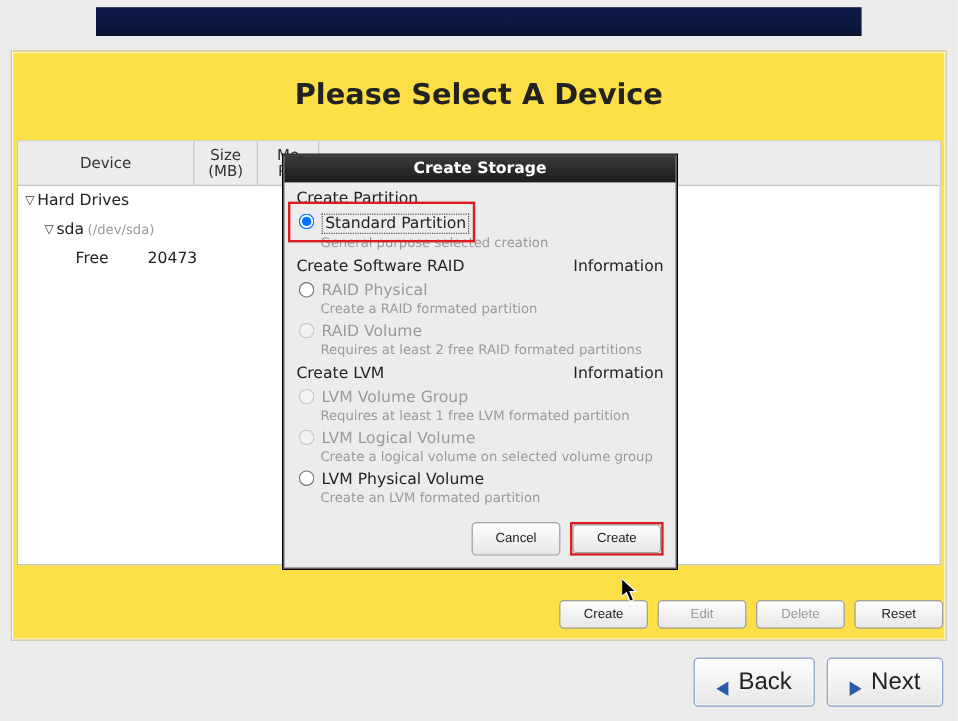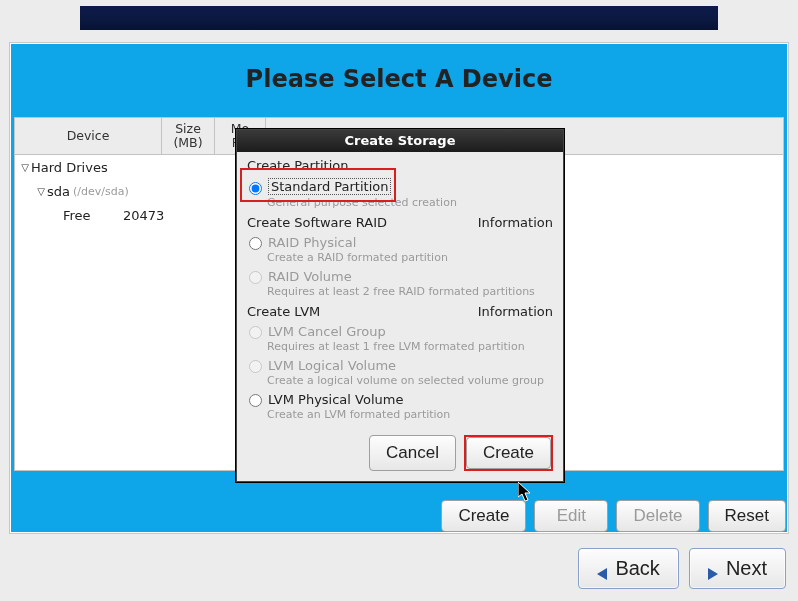--- a/index.html
+++ b/index.html
@@ -21,21 +21,21 @@
     width: 638px;
     height: 24px;
     background: linear-gradient(#0d1a4a, #0b1940 60%, #081230);
   }
   .main-frame {
     position: absolute;
     left: 9px;
     top: 42px;
     width: 780px;
     height: 492px;
-    background: #0ea5e9;
+    background: #fde047;
     border: 1px solid #c8c8c8;
     box-shadow: inset 1px 1px 0 #fff, inset -1px -1px 0 #fff;
     box-sizing: border-box;
   }
   .page-title {
     text-align: center;
     font-size: 24px;
     font-weight: bold;
     color: #222;
     padding: 22px 0 24px 0;
@@ -99,21 +99,21 @@
     right: 12px;
     top: 500px;
     display: flex;
     gap: 8px;
   }
   button.std {
     background: linear-gradient(#fdfdfd, #e7e7e7);
     border: 1px solid #9f9f9f;
     border-radius: 4px;
     padding: 5px 16px;
-    font-size: 17px;
+    font-size: 11px;
     color: #222;
     min-width: 74px;
     cursor: pointer;
   }
   button.std:disabled {
     color: #9a9a9a;
     cursor: default;
   }
   .nav-buttons {
     position: absolute;
@@ -178,21 +178,21 @@
     align-items: baseline;
     color: #222;
     font-size: 13px;
     margin-top: 6px;
   }
   .section-head .info {
     color: #222;
   }
   .opt {
     display: flex;
-    align-items: flex-end;
+    align-items: flex-start;
     gap: 6px;
     margin: 5px 0 0 2px;
     font-size: 13px;
   }
   .opt input[type=radio] {
     margin: 0;
     width: 13px;
     height: 13px;
   }
   .opt.disabled label {
@@ -318,21 +318,21 @@
       <label>RAID Volume</label>
     </div>
     <div class="desc">Requires at least 2 free RAID formated partitions</div>
 
     <div class="section-head">
       <span>Create LVM</span>
       <span class="info">Information</span>
     </div>
     <div class="opt disabled">
       <input type="radio" disabled="" style="">
-      <label>LVM Cancel Group</label>
+      <label>LVM Volume Group</label>
     </div>
     <div class="desc">Requires at least 1 free LVM formated partition</div>
     <div class="opt disabled">
       <input type="radio" disabled="" style="">
       <label>LVM Logical Volume</label>
     </div>
     <div class="desc">Create a logical volume on selected volume group</div>
     <div class="opt">
       <input type="radio" style="">
       <label>LVM Physical Volume</label>

